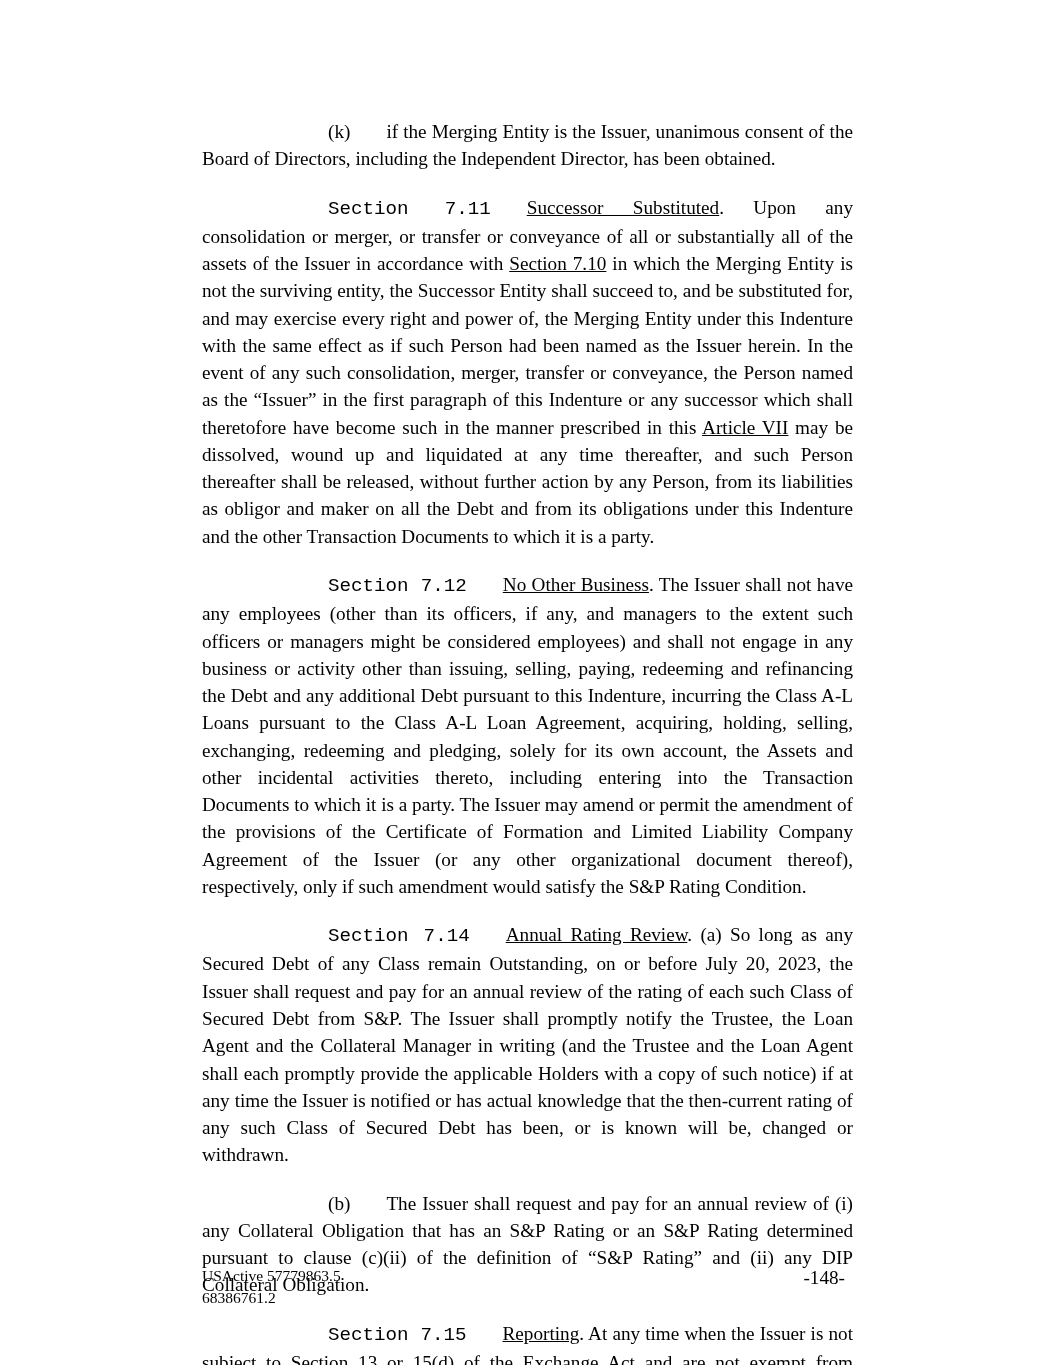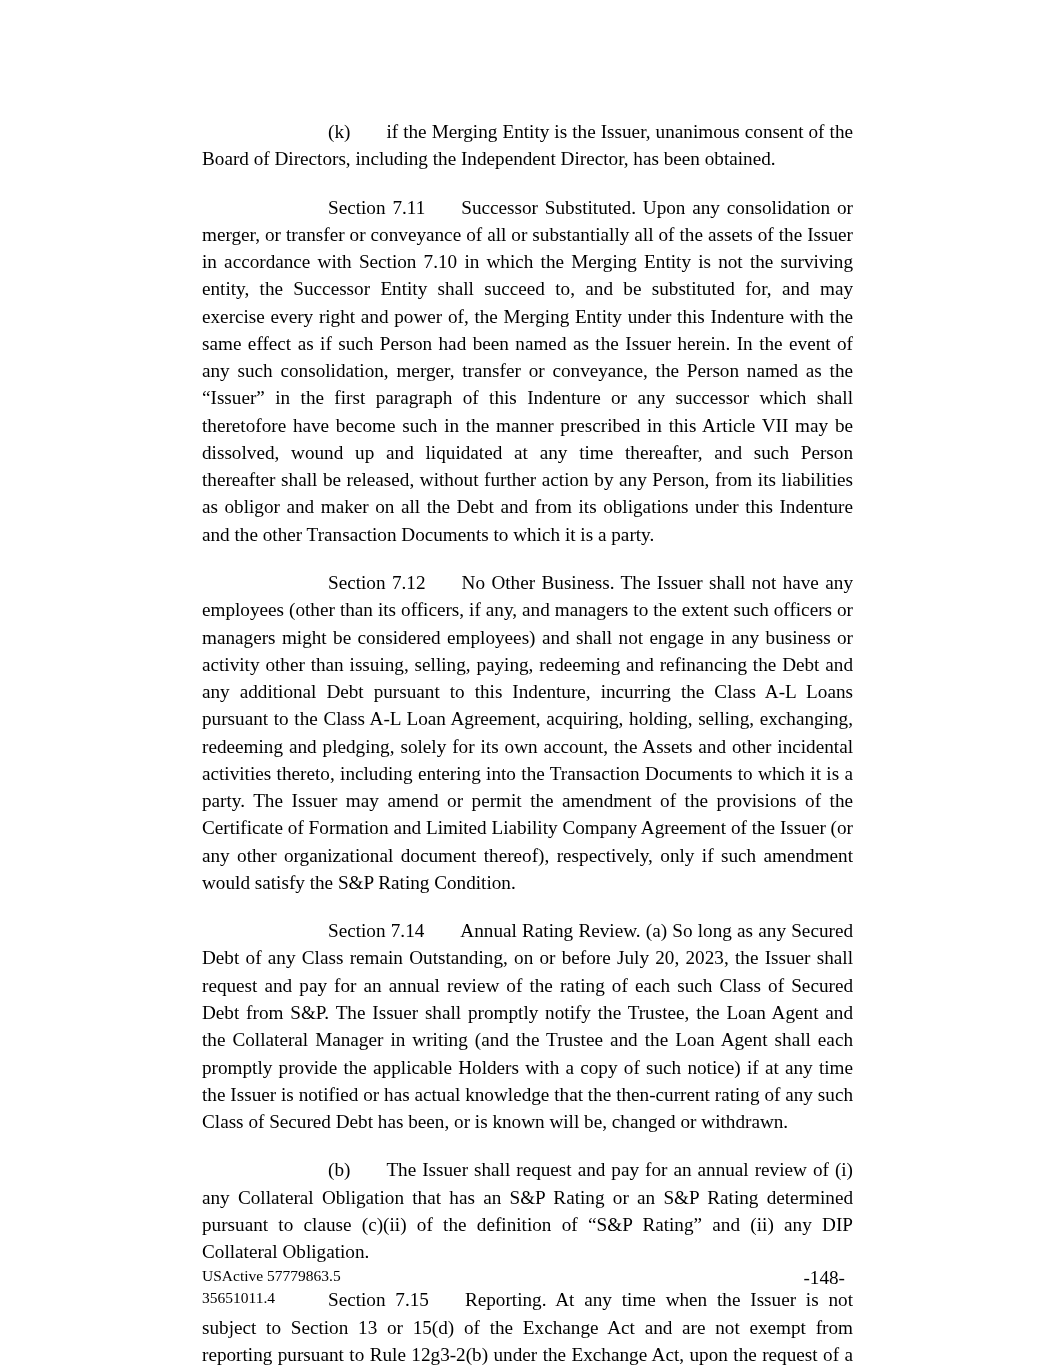--- a/index.html
+++ b/index.html
@@ -32,24 +32,26 @@
   }
   .lead-indent {
     display: inline-block;
     width: 126px;
   }
   .tab-after-label {
     display: inline-block;
     width: 36px;
   }
   .u {
+    text-decoration: underline;
     margin-top: 12px;
   }
   .sec-num {
     white-space: nowrap;
+    font-family: Liberation Mono, monospace;
   }
   .footer {
     position: absolute;
     left: 118px;
     right: 126px;
     bottom: 52px;
     height: 48px;
   }
   .footer-left {
     position: absolute;
@@ -86,18 +88,18 @@
 
     <p class="para"><span class="lead-indent"></span><span>(b)</span><span class="tab-after-label"></span><span>The Issuer shall request and pay for an annual review of (i) any Collateral Obligation that has an S&amp;P Rating or an S&amp;P Rating determined pursuant to clause (c)(ii) of the definition of “S&amp;P Rating” and (ii) any DIP Collateral Obligation.</span></p>
 
     <p class="para"><span class="lead-indent"></span><span class="sec-num">Section 7.15</span><span class="tab-after-label"></span><span class="u">Reporting</span><span>.  At any time when the Issuer is not subject to Section 13 or 15(d) of the Exchange Act and are not exempt from reporting pursuant to Rule 12g3-2(b) under the Exchange Act, upon the request of a Holder or beneficial owner of any Debt that completes a Beneficial Ownership Certificate substantially in the form of </span><span class="u">Exhibit D</span><span>, the Issuer shall promptly furnish or cause to be furnished Rule 144A Information to such Holder or beneficial owner, to a prospective purchaser of such Note designated by such Holder or beneficial owner, or to the Trustee for delivery upon an Issuer Order to such Holder or beneficial owner or a prospective</span></p>
 
   </div>
 
   <div class="footer">
     <div class="footer-left">
       <div>USActive 57779863.5</div>
-      <div>35651011.4</div>
+      <div>68386761.2</div>
     </div>
     <div class="footer-center">-148-</div>
   </div>
 
 </div>
 
 </body></html>

